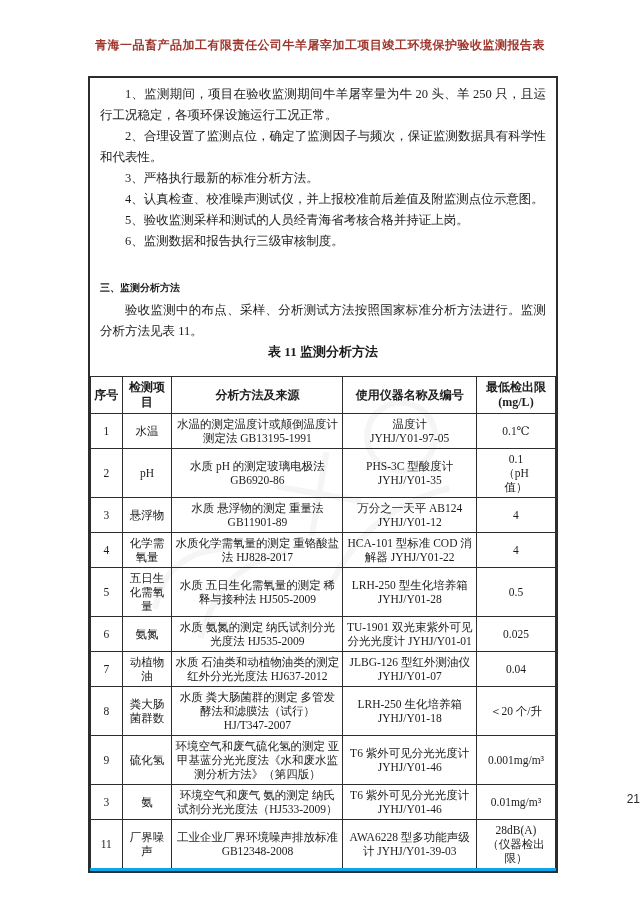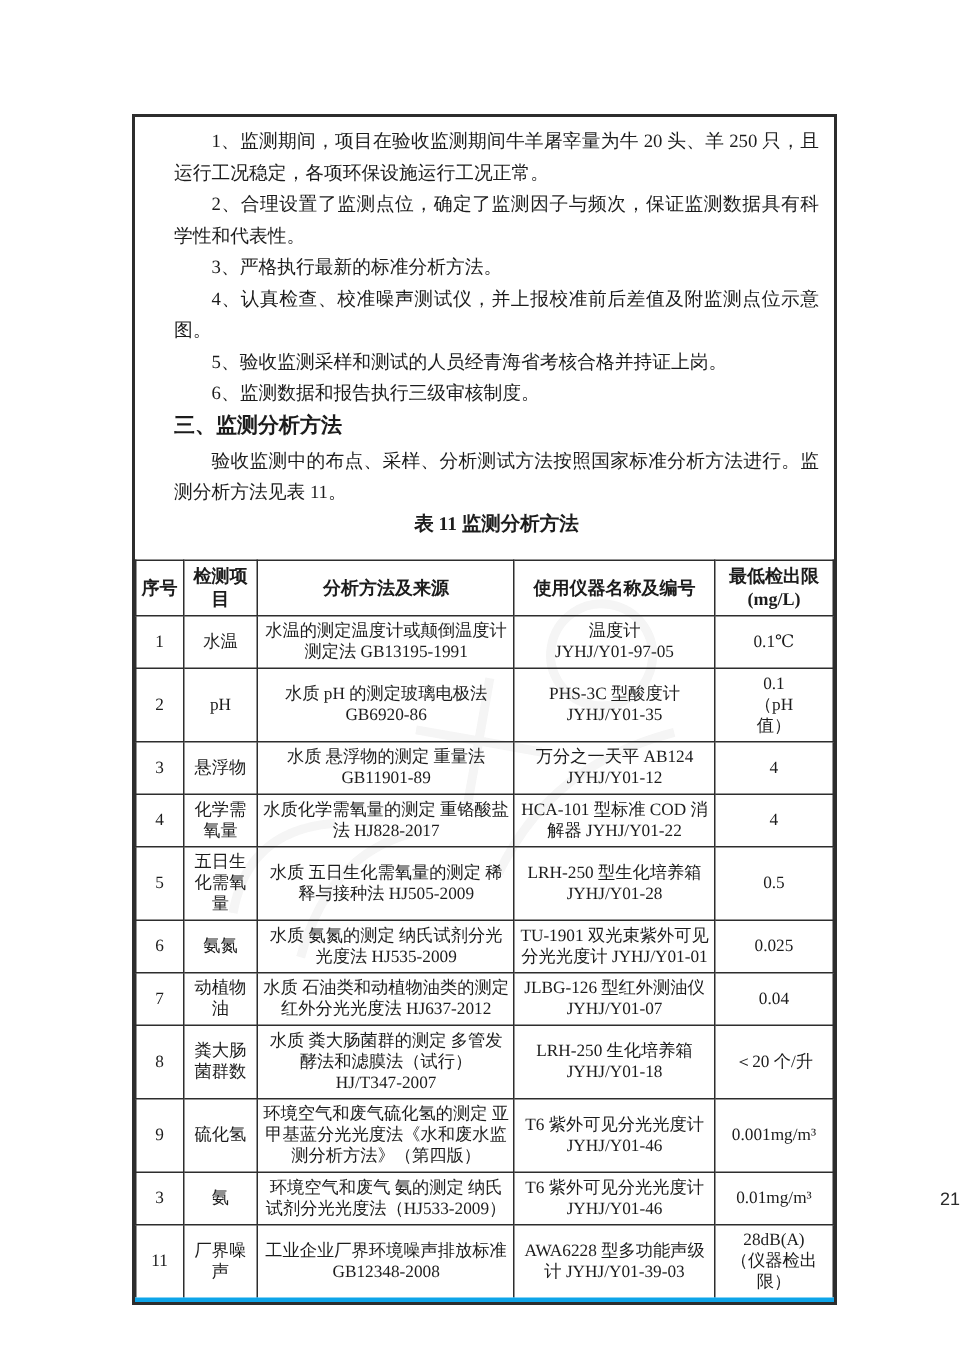--- a/index.html
+++ b/index.html
@@ -6,23 +6,23 @@
   html,body { width:640px; height:905px; background:#ffffff;
     font-family:"Liberation Serif","DejaVu Serif",serif; color:#1c1c1c; }
   .page { position:relative; width:640px; height:905px; background:#fff; overflow:hidden; }
 
   .doc-title { position:absolute; top:37px; left:0; width:640px; text-align:center;
     font-size:12px; font-weight:bold; color:#a0372e; letter-spacing:0.5px; }
 
   .content-box { position:absolute; left:88px; top:76px; width:470px;
     border:2px solid #2d2d2d; background:transparent; }
 
-  .text-block { padding:6px 10px 2px 26px; font-size:12.5px; line-height:21px;font-family:Liberation Serif, serif; }
+  .text-block { padding:6px 10px 2px 10px; font-size:12.5px; line-height:21px;font-family:Liberation Serif, serif; }
   .note-para { text-indent:2em; text-align:justify; }
-  .section-heading { font-size:14px; font-weight:bold; line-height:24px; }
+  .section-heading { font-size:10px; font-weight:bold; line-height:24px;margin-top:24px; }
   .intro-para { text-indent:2em; text-align:justify; }
 
   .table-caption { text-align:center; font-weight:bold; font-size:13px;
     line-height:19px; margin-bottom:13px; }
 
   table.methods { width:100%; border-collapse:collapse; table-layout:fixed;
     border-bottom:3px solid #0ea5e9; }
   table.methods th, table.methods td {
     border:1px solid #2d2d2d; text-align:center; vertical-align:middle;
     font-size:11.5px; line-height:14px; padding:3px 2px; white-space:pre-line;
@@ -39,20 +39,21 @@
     font-family:"Liberation Sans","DejaVu Sans",sans-serif; }
 
   .watermark { position:absolute; left:100px; top:380px; width:440px; height:300px;
     pointer-events:none; opacity:0.55; }
 </style>
 </head>
 <body>
 
 <div class="page">
 
+  <div class="doc-title">青海一品畜产品加工有限责任公司牛羊屠宰加工项目竣工环境保护验收监测报告表</div>
 
   <svg class="watermark" viewBox="0 0 440 300" aria-hidden="true">
     <g stroke="#d9d9d9" stroke-width="6" fill="none" opacity="0.5" transform="rotate(-35 220 150)">
       <path d="M40 120 q40 -40 90 -10 M60 170 q60 -50 120 -20"></path>
       <path d="M210 90 l60 60 M270 90 l-60 60 M200 200 q70 -40 150 -10"></path>
       <circle cx="340" cy="120" r="34"></circle>
     </g>
   </svg>
 
   <div class="content-box">

